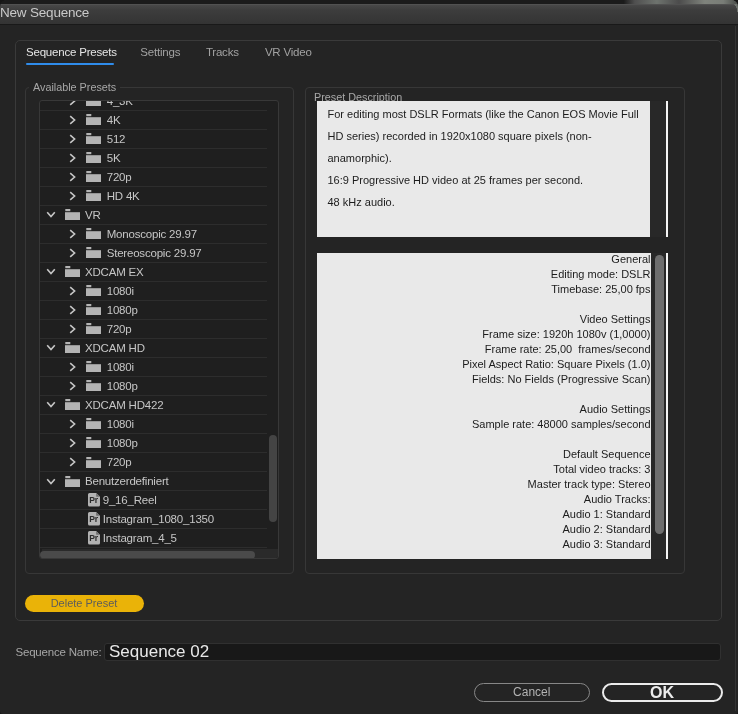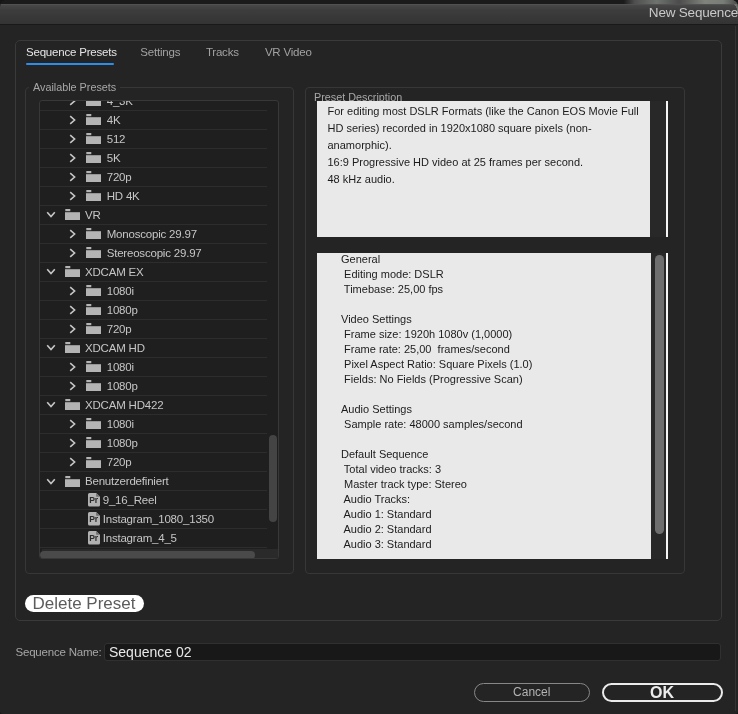--- a/index.html
+++ b/index.html
@@ -2,45 +2,45 @@
 <html><head>
 <meta charset="utf-8">
 <style>
   html,body{margin:0;padding:0;background:#161616;}
   *{box-sizing:border-box;}
   #win{position:relative;width:738px;height:714px;background:#242424;overflow:hidden;
        border-radius:7px 7px 3px 3px;position:relative;z-index:1;font-family:"Liberation Sans",sans-serif;}
   .abs{position:absolute;}
   #titlebar{left:0;top:0;width:738px;height:25px;
     background:linear-gradient(180deg,#1b1b1b 0px,#1b1b1b 3.4px,#575757 3.9px,#474747 5.5px,#3d3d3d 10px,#343434 23.5px,#191919 24px,#191919 25px);
-    color:#c9c9c9;font-size:13.5px;text-align:right;line-height:25px;letter-spacing:-0.2px;}
+    color:#c9c9c9;font-size:13.5px;text-align:left;line-height:25px;letter-spacing:-0.2px;}
   #panel{left:14.5px;top:39.7px;width:707px;height:581.8px;border:1px solid #3a3a3a;border-radius:5px;}
   .tab{top:45px;height:15px;font-size:11.5px;letter-spacing:-0.2px;color:#a2a2a2;line-height:15px;}
   .tab.active{color:#e6e6e6;}
   #tabline{left:26px;top:62.7px;width:88px;height:2.6px;background:#2f8ceb;border-radius:1.3px;}
   .fieldset{border:1px solid #373737;border-radius:4px;}
   .flabel{font-size:10.8px;color:#a8a8a8;background:#242424;padding:0 4px;line-height:10px;}
   #tree{left:39px;top:99.5px;width:239.5px;height:459.5px;background:#1f1f1f;border:1px solid #383838;border-radius:3px;overflow:hidden;}
   #treec{position:absolute;left:0;top:-8.8px;width:227px;}
   .row{height:19.03px;border-bottom:1px solid #2d2d2d;display:flex;align-items:center;
        font-size:11.5px;letter-spacing:-0.2px;color:#c6c6c6;white-space:nowrap;}
   .row .cv{width:14px;display:flex;justify-content:center;align-items:center;flex:none;}
   .row .ic{flex:none;margin-left:6.5px;margin-right:5.5px;display:flex;align-items:center;}
   .l0{padding-left:4px;}
   .l1{padding-left:25.7px;}
   .pri{flex:none;margin-left:8px;margin-right:3px;display:flex;align-items:center;}
   .wbox{background:#e9e9e9;color:#1c1c1c;font-size:11px;white-space:pre;overflow:hidden;}
   .track{background:#282828;}
   .wline{background:#f5f5f5;}
   .thumb{background:#3f3f3f;border-radius:4px;}
-  #btn-del{left:24.5px;top:594.5px;width:119px;height:17px;background:#ffffff;border-radius:8.5px;
-     color:#5c5c5c;font-size:17px;text-align:center;line-height:17px;}
+  #btn-del{left:24.5px;top:594.5px;width:119px;height:17px;background:#eab308;border-radius:8.5px;
+     color:#5c5c5c;font-size:11px;text-align:center;line-height:17px;}
   #seqlabel{left:15.5px;top:645.5px;font-size:11.5px;letter-spacing:-0.2px;color:#a6a6a6;}
   #seqinput{left:104px;top:642.8px;width:617px;height:18.2px;background:#181818;border:1px solid #303030;
-     border-radius:3px;color:#e8e8e8;font-size:14px;line-height:16.5px;padding-left:4px;}
+     border-radius:3px;color:#e8e8e8;font-size:17px;line-height:16.5px;padding-left:4px;}
   #btn-cancel{left:474px;top:682.8px;width:115.5px;height:19.6px;border:1.5px solid #878787;border-radius:10px;
      color:#b2b2b2;font-size:12px;text-align:center;line-height:17px;}
   #btn-ok{left:601.5px;top:682.8px;width:121px;height:19.6px;border:2px solid #ebebeb;border-radius:10.5px;
      color:#ebebeb;font-size:16px;font-weight:600;text-align:center;line-height:16px;}
 </style>
 </head>
 <body>
 <div id="win">
   <div class="abs" id="titlebar">New Sequence</div>
   <div class="abs" style="left:0;top:0;width:738px;height:3.8px;z-index:5;background:linear-gradient(90deg,#1b1b1b 0%,#1b1b1b 84.5%,#4f4f4f 86%,#6e736e 89%,#4c4c4c 92%,#7f837c 95.5%,#797d77 98%,#484b48 100%);"></div>
@@ -386,29 +386,29 @@
             </svg>
           </span>
           <span>Instagram_4_5</span>
         </div>
 </div>
     <div class="abs" style="left:1.5px;top:448.5px;width:236.5px;height:10px;background:#2a2a2a;"></div>
     <div class="abs thumb" style="left:0px;top:450.2px;width:215px;height:8px;background:#4a4a4a;"></div>
     <div class="abs thumb" style="left:228.7px;top:334.5px;width:8.4px;height:87px;background:#444;"></div>
   </div>
 
-  <div class="abs wbox" id="box1" style="left:317px;top:100.5px;width:333px;height:136px;padding:2.5px 0 0 10.5px;line-height:17px;">For editing most DSLR Formats (like the Canon EOS Movie Full
+  <div class="abs wbox" id="box1" style="left:317px;top:100.5px;width:333px;height:136px;padding:2.5px 0 0 10.5px;line-height:22px;">For editing most DSLR Formats (like the Canon EOS Movie Full
 HD series) recorded in 1920x1080 square pixels (non-
 anamorphic).
 16:9 Progressive HD video at 25 frames per second.
 48 kHz audio.</div>
   <div class="abs track" style="left:650px;top:100.5px;width:15.8px;height:136px;"></div>
   <div class="abs wline" style="left:665.8px;top:100.5px;width:1.8px;height:136.5px;"></div>
 
-  <div class="abs wbox" id="box2" style="left:317px;top:253px;width:333.5px;height:305.5px;padding:0 0 0 24px;line-height:15.05px;"><div style="margin-top:-1.5px;">General
+  <div class="abs wbox" id="box2" style="left:317px;top:253px;width:333.5px;height:305.5px;padding:0 0 0 24px;line-height:15.05px;text-align:right;"><div style="margin-top:-1.5px;">General
  Editing mode: DSLR
  Timebase: 25,00 fps
 
 Video Settings
  Frame size: 1920h 1080v (1,0000)
  Frame rate: 25,00  frames/second
  Pixel Aspect Ratio: Square Pixels (1.0)
  Fields: No Fields (Progressive Scan)
 
 Audio Settings

